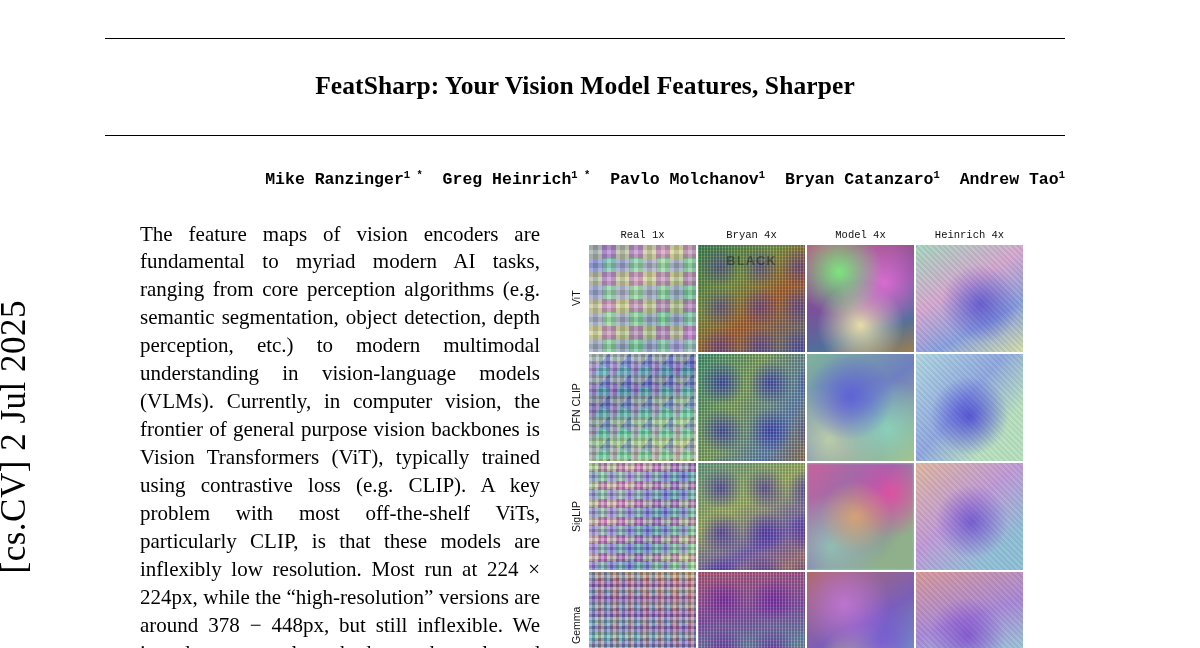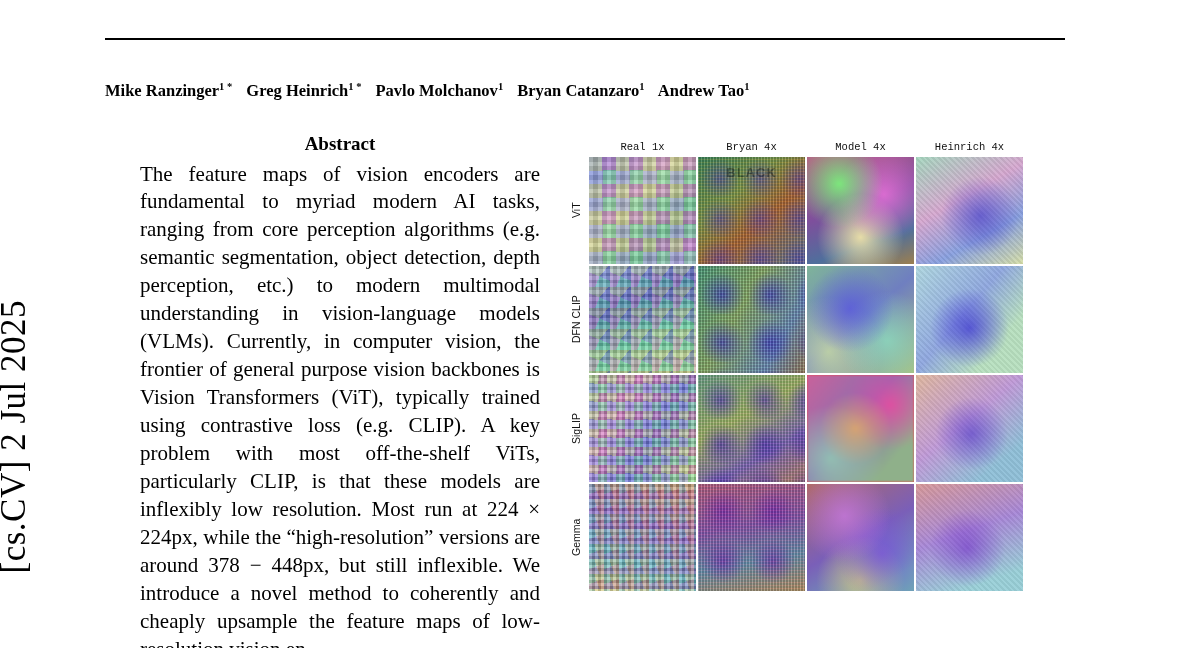--- a/index.html
+++ b/index.html
@@ -48,24 +48,25 @@
 
   .title {
     text-align: center;
     font-size: 25.5px;
     font-weight: bold;
     letter-spacing: 0.1px;
     margin: 32px 0 34px 0;
   }
 
   .authors {
-    text-align: left;
+    text-align: right;
     font-size: 16.5px;
     font-weight: bold;
-    margin-top: 40px;
+    margin-top: 32px;
+    font-family: Liberation Mono, monospace;
   }
   .authors .sup {
     font-size: 10.5px;
     vertical-align: super;
     font-weight: bold;
   }
   .authors .sep { display: inline-block; width: 10px; }
 
   
   .columns {
@@ -120,21 +121,21 @@
     transform: rotate(180deg);
     display: flex;
     align-items: center;
     justify-content: center;
   }
   .cell {
     width: 107px;
     height: 107px;
     position: relative;
     overflow: hidden;
-    background: #ef4444;
+    background: #5eead4;
   }
 
   
   .tex {
     position: absolute;
     inset: 0;
   }
 
   
   .blocky {
@@ -284,35 +285,35 @@
 </style>
 </head>
 <body>
 
 <div class="arxiv-stamp">[cs.CV]  2 Jul 2025</div>
 
 <div class="page">
 
   <div class="rule top"></div>
 
+  <h1 class="title">FeatSharp: Your Vision Model Features, Sharper</h1>
 
   <div class="rule bottom"></div>
 
   <div class="authors">
     <span><span>Mike Ranzinger</span><span class="sup">1 *</span></span><span class="sep"></span>
     <span><span>Greg Heinrich</span><span class="sup">1 *</span></span><span class="sep"></span>
     <span><span>Pavlo Molchanov</span><span class="sup">1</span></span><span class="sep"></span>
     <span><span>Bryan Catanzaro</span><span class="sup">1</span></span><span class="sep"></span>
     <span><span>Andrew Tao</span><span class="sup">1</span></span>
   </div>
 
   <div class="columns">
 
     <div class="col-left">
-      <div class="abstract-head">Abstract</div>
       <div class="abstract-body">The feature maps of vision encoders are fundamental to myriad modern AI tasks, ranging from core perception algorithms (e.g. semantic segmentation, object detection, depth perception, etc.) to modern multimodal understanding in vision-language models (VLMs). Currently, in computer vision, the frontier of general purpose vision backbones is Vision Transformers (ViT), typically trained using contrastive loss (e.g. CLIP). A key problem with most off-the-shelf ViTs, particularly CLIP, is that these models are inflexibly low resolution. Most run at 224 × 224px, while the “high-resolution” versions are around 378 − 448px, but still inflexible. We introduce a novel method to coherently and cheaply upsample the feature maps of low-resolution vision en-</div>
     </div>
 
     <div class="col-right">
       <div class="figure">
         <div class="fig-grid">
 
           <div></div>
           <div class="col-head">Real 1x</div>
           <div class="col-head">Bryan 4x</div>

